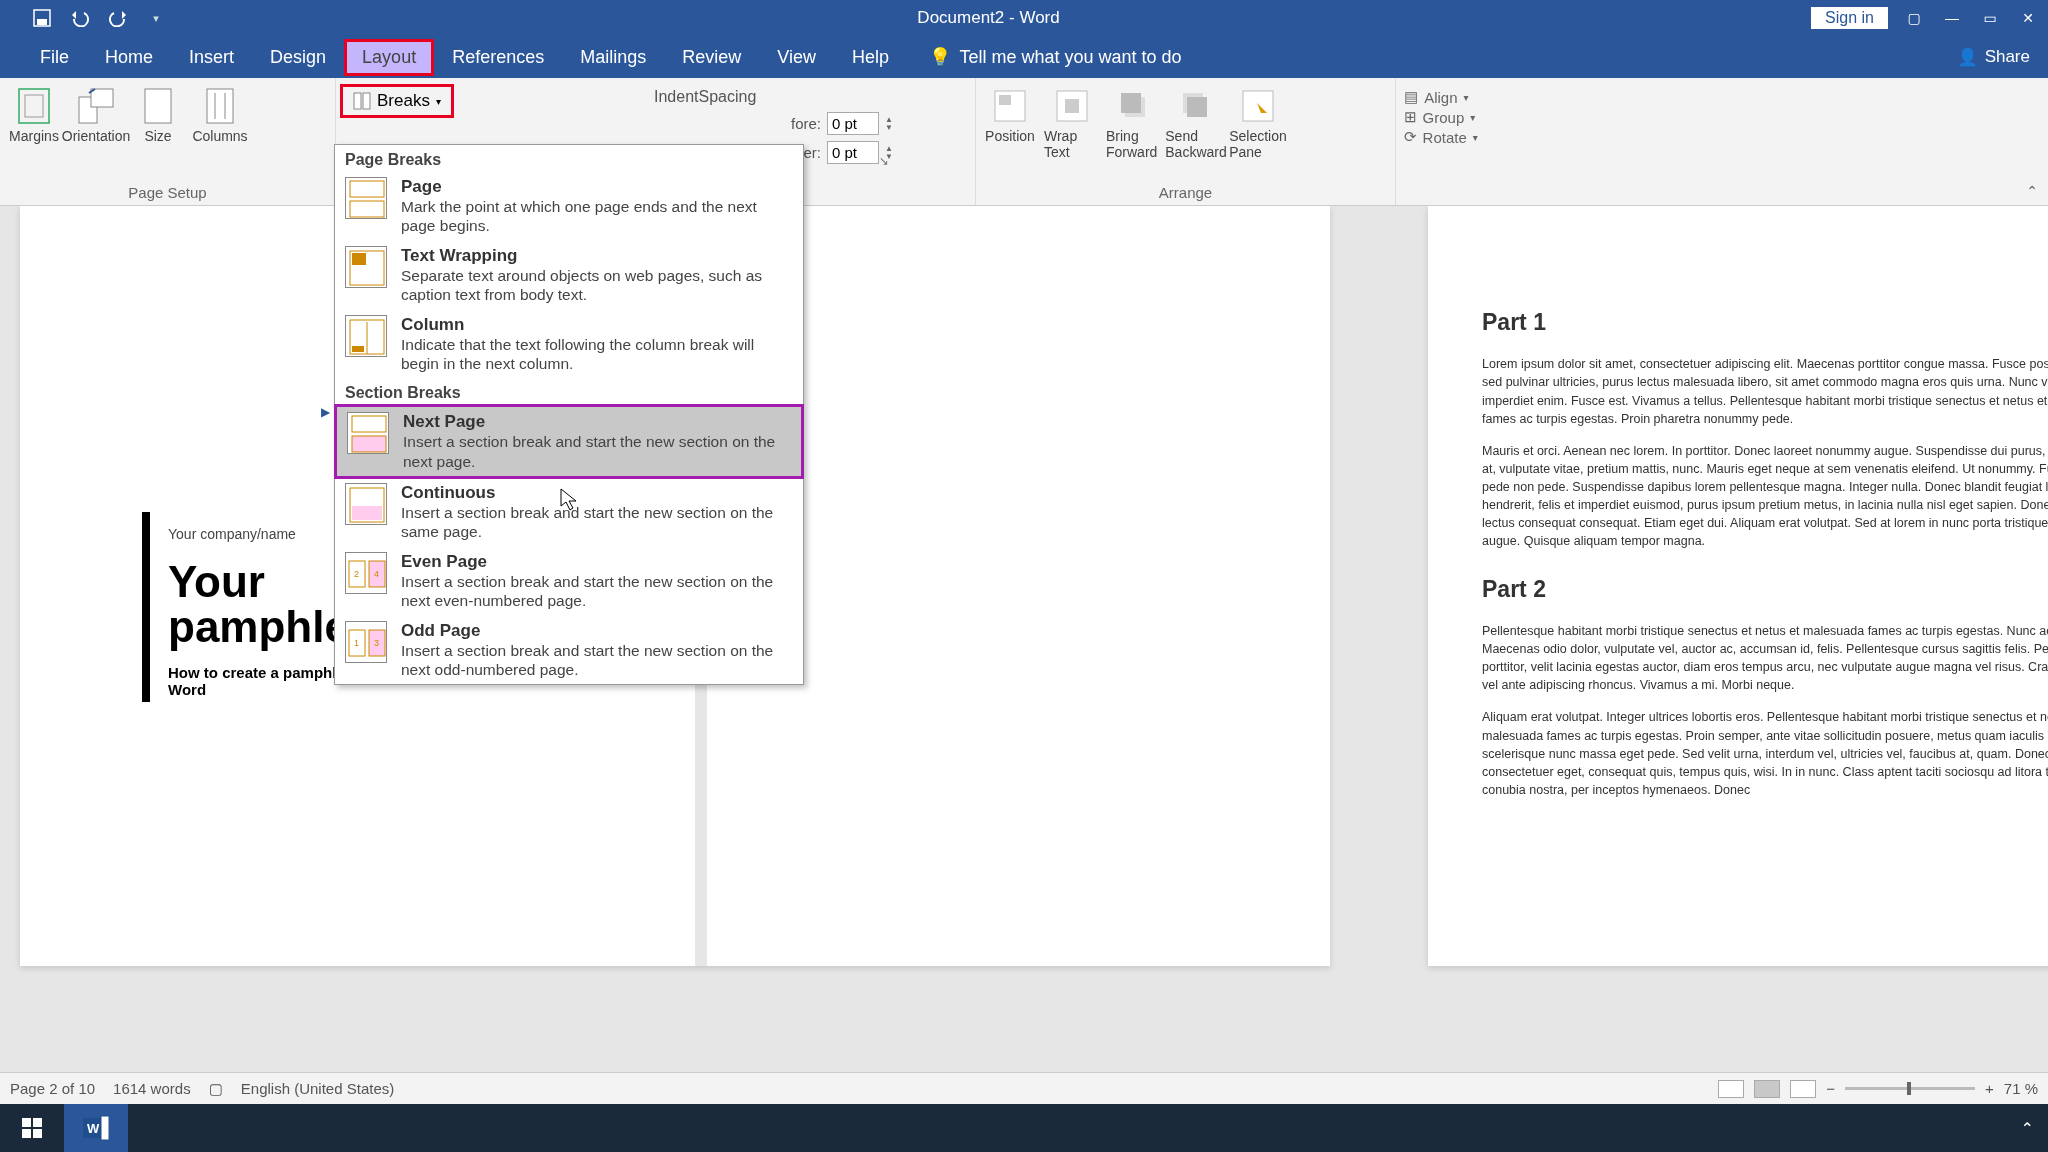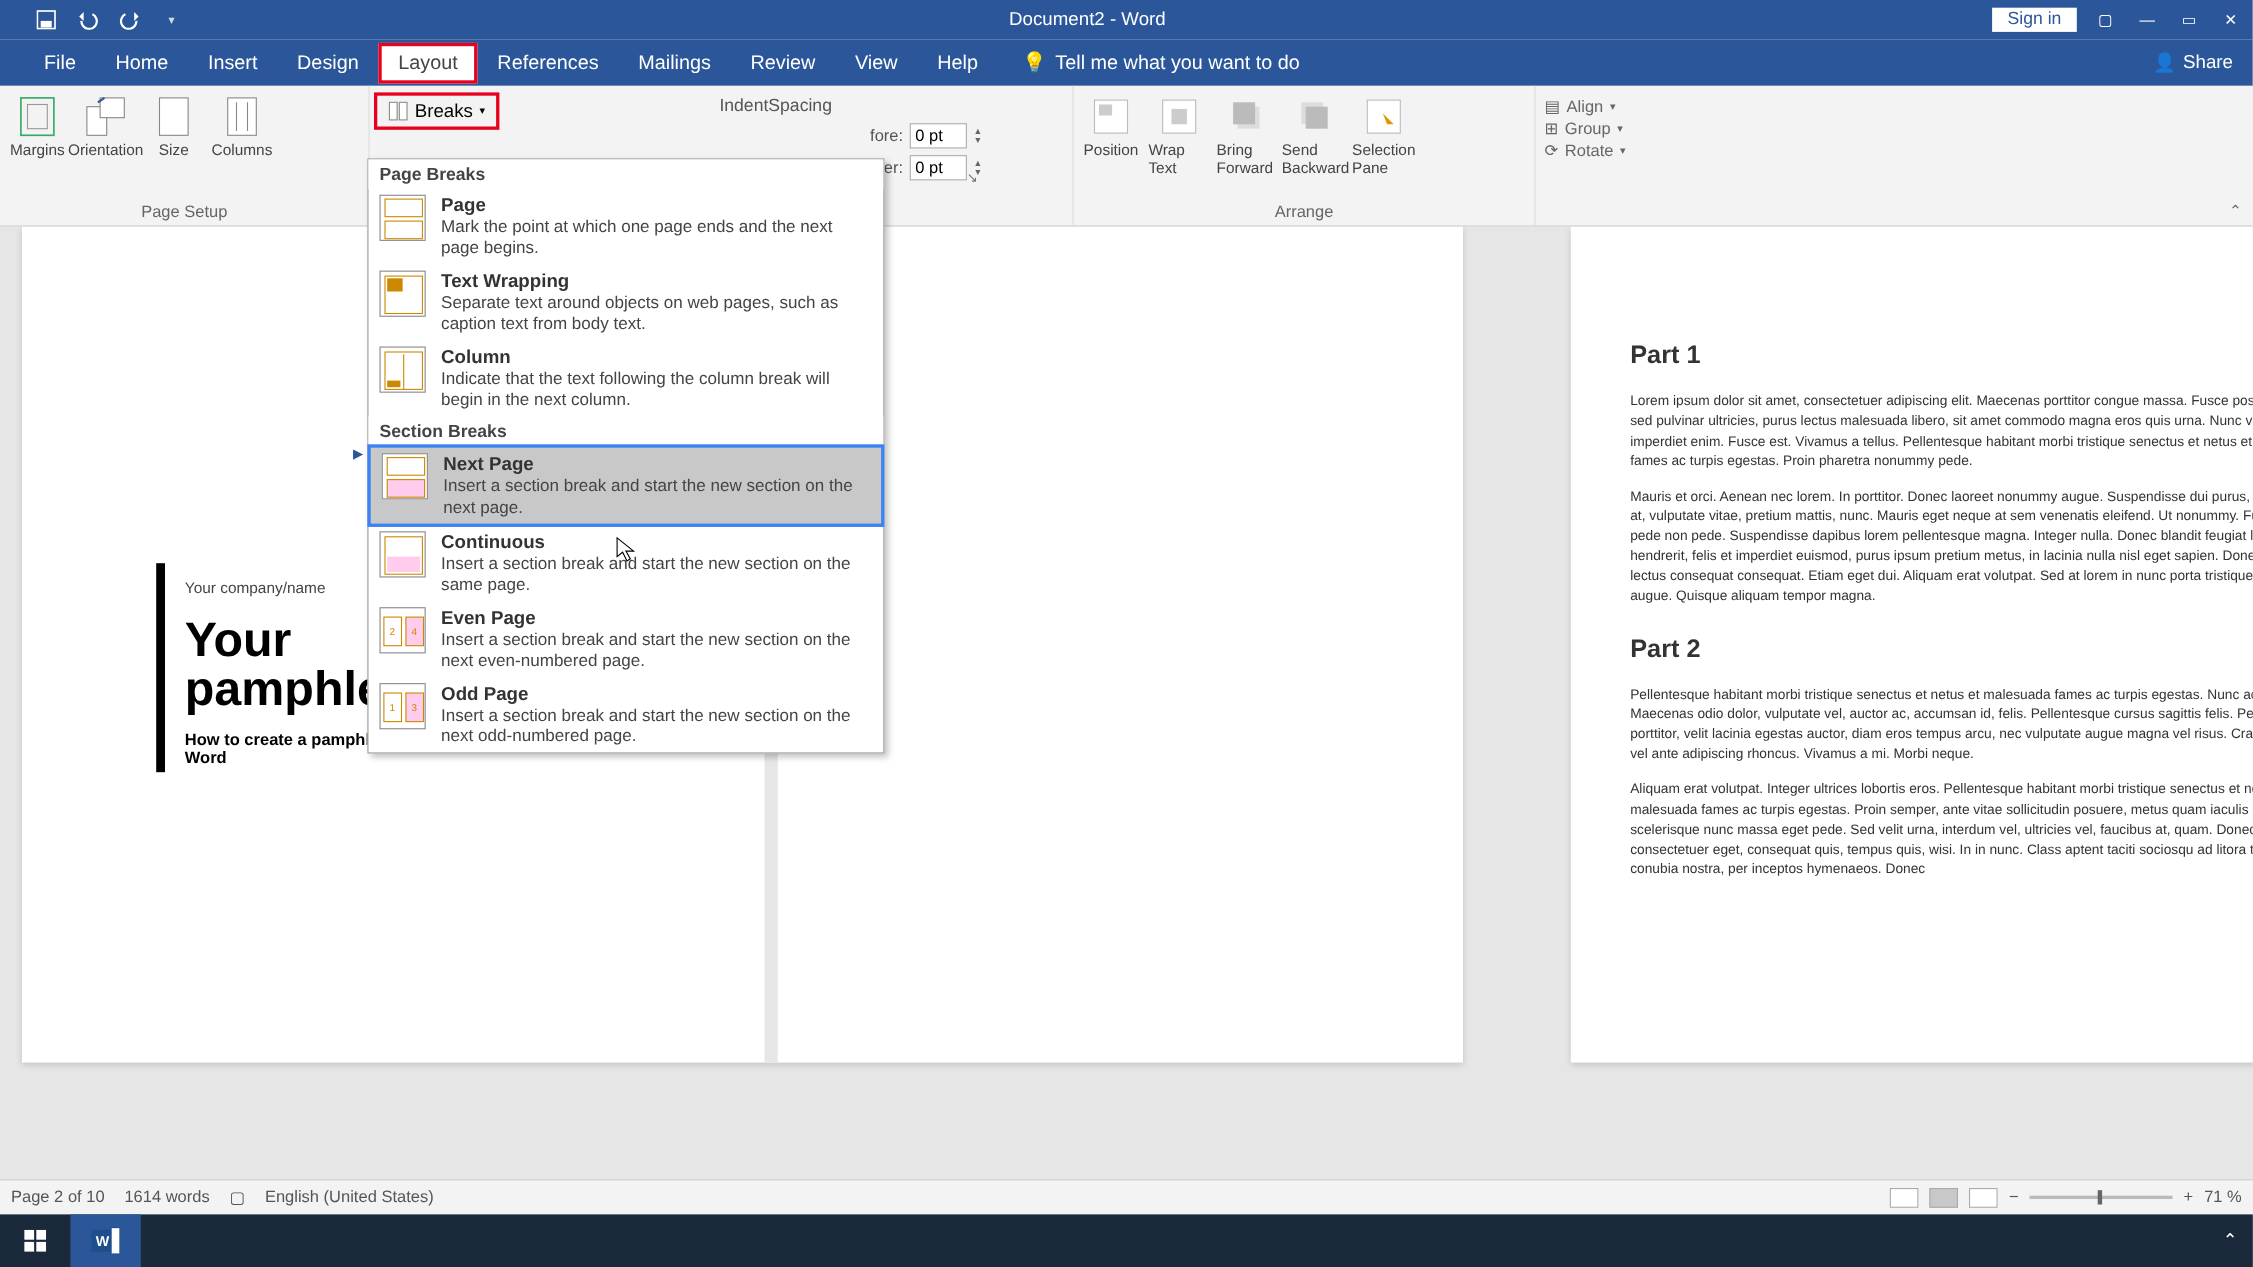--- a/index.html
+++ b/index.html
@@ -8,21 +8,21 @@
 .title-bar { background: #2b579a; height: 36px; display: flex; align-items: center; color: white; padding: 0 8px; }
 .qat { display: flex; gap: 18px; align-items: center; padding-left: 24px; }
 .qat-icon { width: 20px; height: 20px; display: flex; align-items: center; justify-content: center; cursor: pointer; }
 .title-center { flex: 1; text-align: center; font-size: 17px; }
 .title-right { display: flex; align-items: center; gap: 14px; }
 .signin-btn { background: white; color: #2b579a; padding: 2px 14px; font-size: 16px; }
 .win-btn { width: 24px; text-align: center; font-size: 14px; cursor: pointer; }
 
 .menu-bar { background: #2b579a; height: 42px; display: flex; align-items: center; padding-left: 22px; color: white; gap: 0; position: relative; }
 .menu-item { padding: 8px 18px; font-size: 18px; cursor: pointer; }
-.menu-item.active { background: #ffffff; color: #444; border: 3px solid #e7001f; padding: 5px 15px; }
+.menu-item.active { background: #c4b5fd; color: #444; border: 3px solid #e7001f; padding: 5px 15px; }
 .tellme { display: flex; align-items: center; gap: 8px; margin-left: 4px; }
 .share { margin-left: auto; margin-right: 18px; display: flex; align-items: center; gap: 6px; font-size: 17px; }
 
 .ribbon { background: #f3f3f3; height: 128px; display: flex; border-bottom: 1px solid #ccc; position: relative; }
 .ribbon-group { display: flex; flex-direction: column; padding: 4px 6px 2px 6px; border-right: 1px solid #ddd; }
 .rg-body { flex: 1; display: flex; align-items: flex-start; gap: 6px; }
 .rg-label { text-align: center; font-size: 15px; color: #666; padding-bottom: 2px; position: relative; }
 .big-btn { display: flex; flex-direction: column; align-items: center; width: 56px; padding-top: 4px; cursor: pointer; }
 .big-btn .icn { width: 40px; height: 40px; display: flex; align-items: center; justify-content: center; }
 .big-btn .lbl { font-size: 14px; color: #444; margin-top: 2px; }
@@ -55,21 +55,21 @@
 .psub { font-size: 15px; font-weight: 700; margin-top: 14px; max-width: 200px; }
 
 .rightcol { position: absolute; left: 54px; top: 100px; right: 38px; color: #333; font-size: 12.5px; line-height: 1.45; }
 .rightcol h2 { font-size: 23px; font-weight: 800; margin-bottom: 16px; }
 .rightcol p { margin-bottom: 14px; }
 .rightcol .h2b { margin-top: 22px; }
 
 .dropdown { position: absolute; left: 334px; top: 144px; width: 470px; background: white; border: 1px solid #999; box-shadow: 3px 3px 6px rgba(0,0,0,.25); z-index: 50; }
 .dd-section { padding: 6px 10px 3px 10px; font-weight: 700; color: #444; font-size: 16px; background: #fff; }
 .dd-item { display: flex; gap: 14px; padding: 5px 10px 5px 10px; cursor: pointer; }
-.dd-item.highlight { background: #c8c8c8; border: 3px solid #3b82f6; margin: -1px; position: relative; }
+.dd-item.highlight { background: #c8c8c8; border: 3px solid #a21caf; margin: -1px; position: relative; }
 .dd-icon { width: 42px; height: 42px; flex-shrink: 0; border: 1px solid #888; background: white; position: relative; }
 .dd-text { flex: 1; }
 .dd-title { font-weight: 700; font-size: 17px; color: #333; }
 .dd-desc { font-size: 15.5px; color: #444; line-height: 1.25; }
 .dd-arrow { position: absolute; left: -14px; top: 260px; color: #2b579a; font-size: 12px; }
 
 .cursor-img { position: absolute; left: 560px; top: 488px; font-size: 18px; z-index: 60; }
 
 .status-bar { position: absolute; left: 0; right: 0; bottom: 48px; height: 32px; background: #f3f3f3; border-top: 1px solid #ccc; display: flex; align-items: center; padding: 0 10px; font-size: 15px; color: #555; gap: 18px; }
 .status-right { margin-left: auto; display: flex; align-items: center; gap: 10px; }

